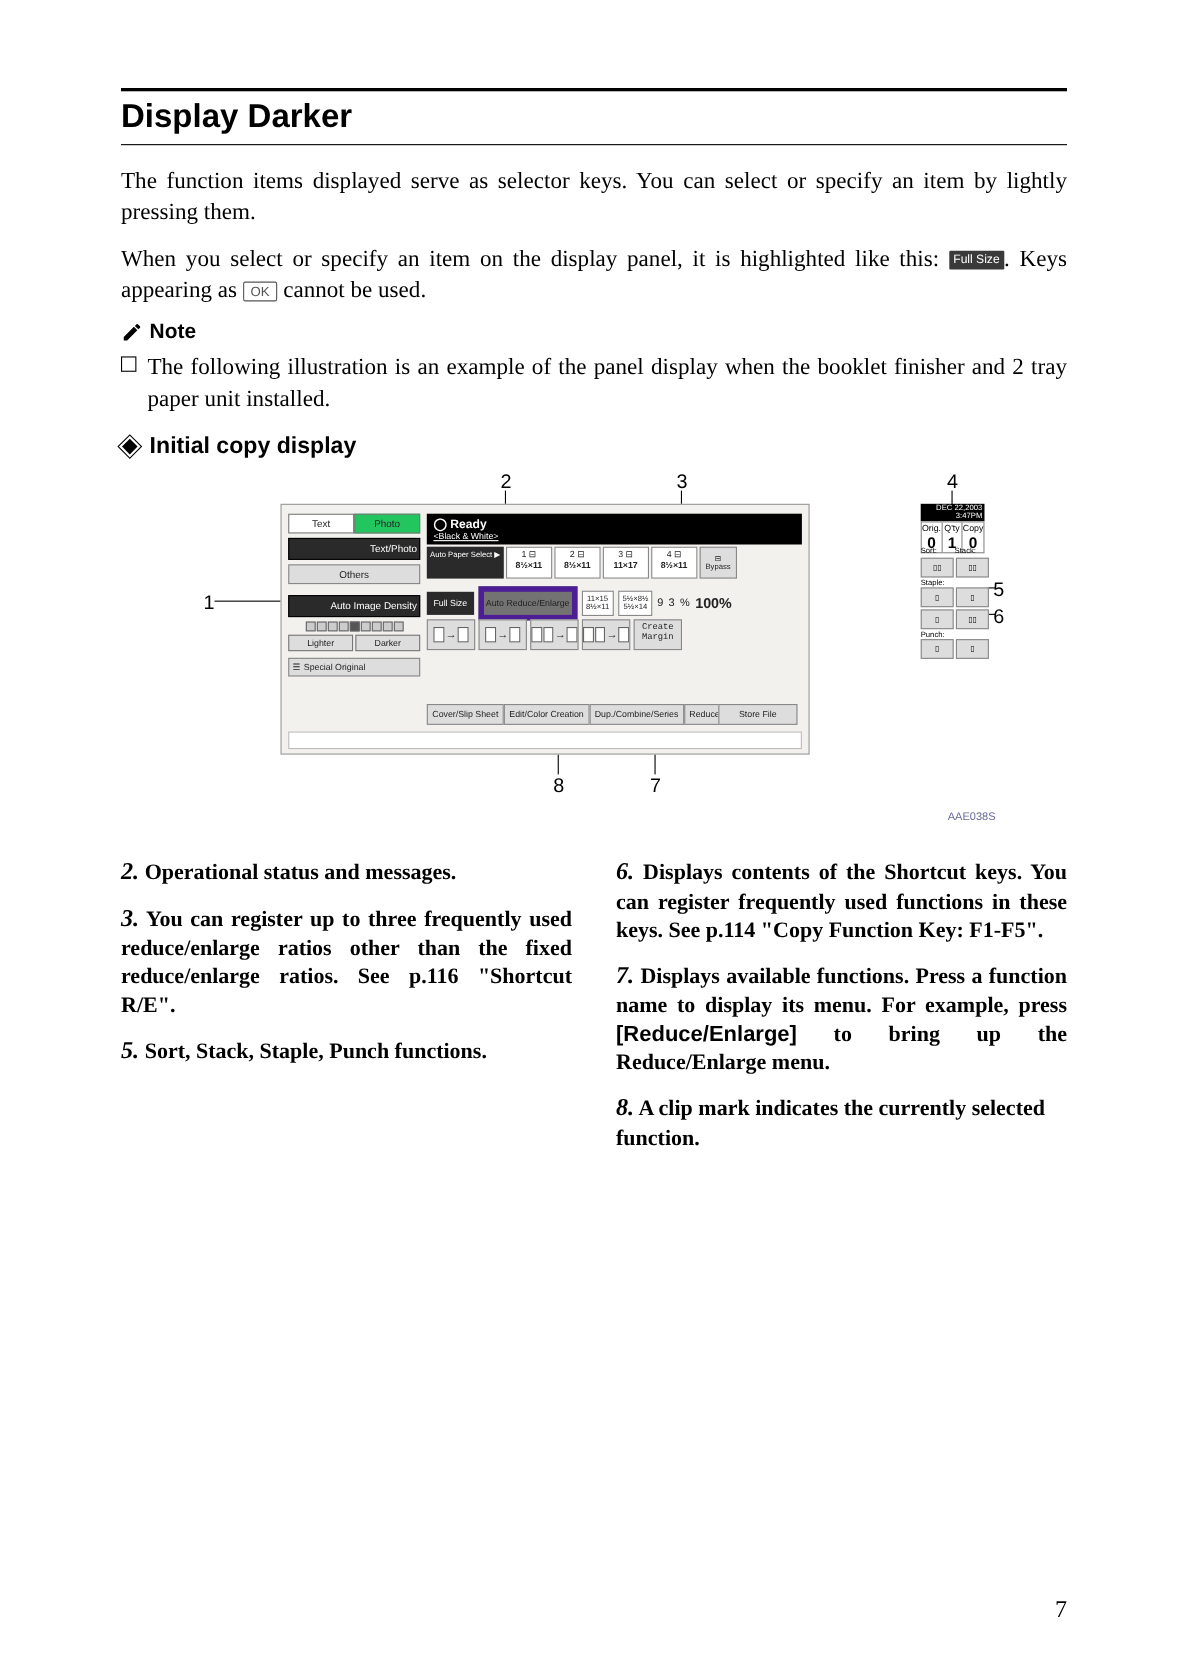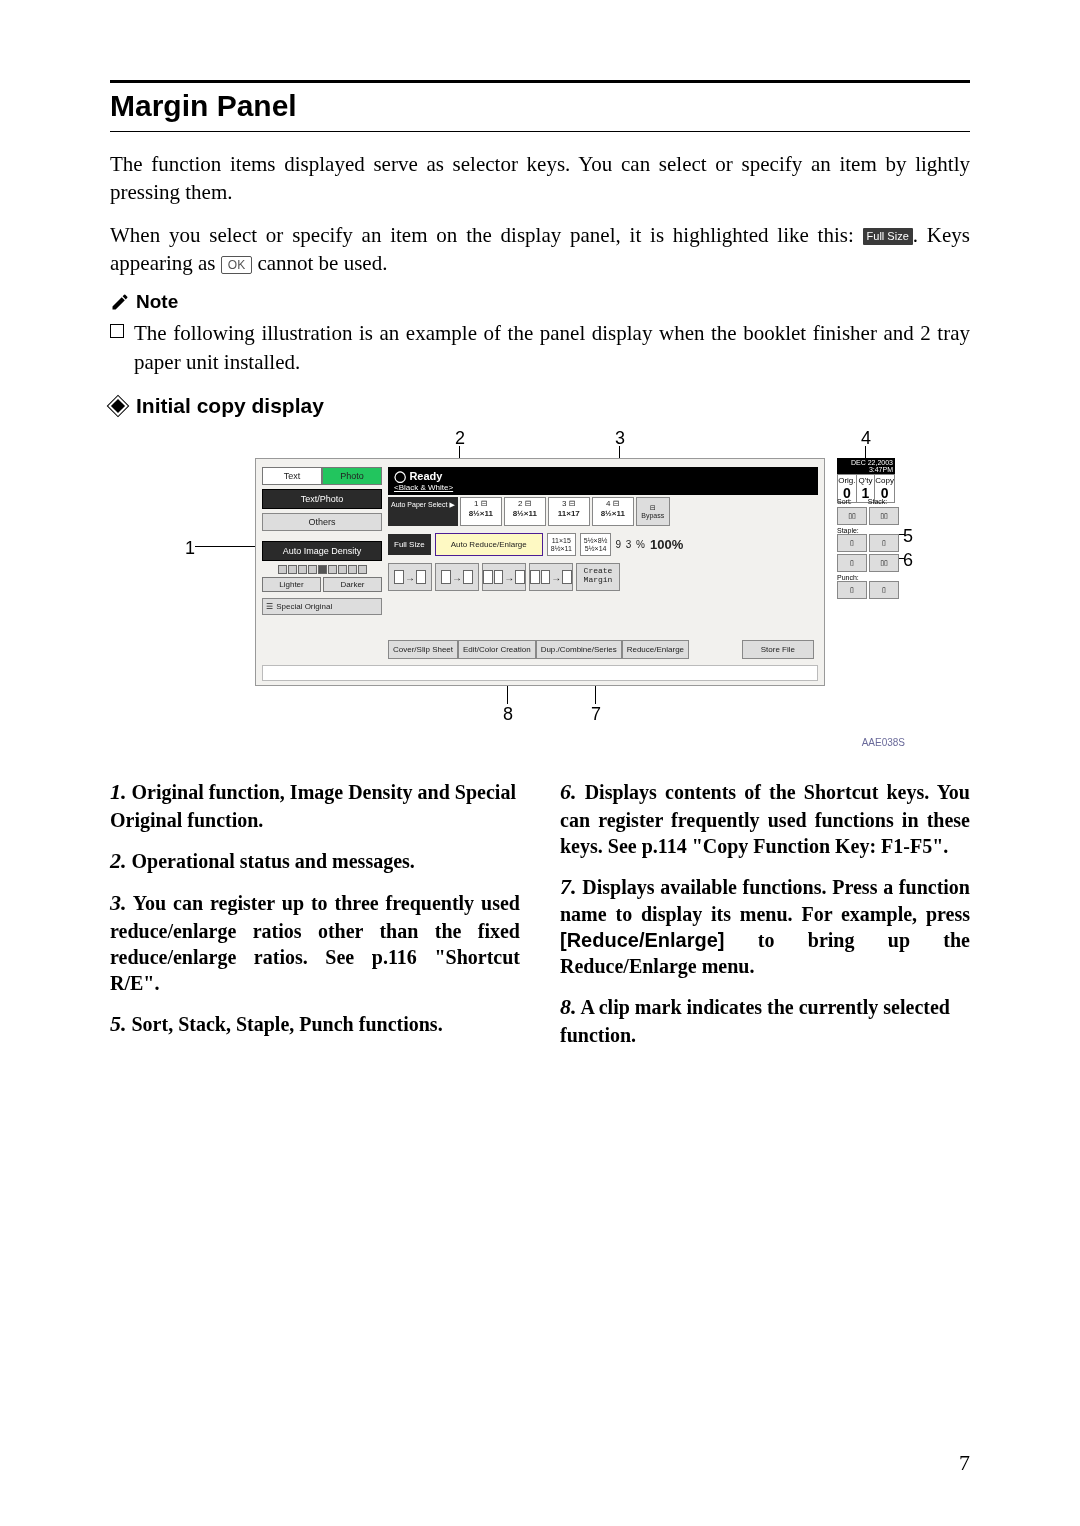--- a/index.html
+++ b/index.html
@@ -46,46 +46,46 @@
   }
   .diamond { width: 16px; height: 16px; transform: rotate(45deg); border: 1.5px solid #000; background: #fff; position: relative; }
   .diamond::after { content: ""; position: absolute; inset: 2px; background: #000; }
 
   .figure-wrap { position: relative; width: 730px; height: 320px; margin: 10px auto 30px auto; }
   .callout-num {
     position: absolute; font-family: Arial, sans-serif; font-size: 18px;
   }
   .callout-line { position: absolute; background: #000; }
   .panel {
-    position: absolute; left: 80px; top: 30px; width: 570px; height: 228px;
+    position: absolute; left: 80px; top: 30px; width: 481px; height: 228px;
     background: #f2f1ee; border: 1px solid #999; font-family: Arial, sans-serif;
     font-size: 9px; color: #222;
   }
   .panel-left { position: absolute; left: 6px; top: 8px; width: 120px; }
   .tab-row { display: flex; }
   .tab { flex: 1; text-align: center; padding: 3px 0; border: 1px solid #777; background: #22c55e; font-size: 9px; }
   .tab.active { background: #fff; }
-  .btn-dark { background: #2a2a2a; color: #fff; border: 1px solid #000; text-align: center; padding: 4px 2px; margin-top: 4px; font-size: 9px; }
+  .btn-dark { background: #2a2a2a; color: #fff; border: 1px solid #000; text-align: right; padding: 4px 2px; margin-top: 4px; font-size: 9px; }
   .btn-light { background: #ddd; border: 1px solid #888; text-align: center; padding: 3px 2px; margin-top: 4px; font-size: 9px; }
   .density-dots { display: flex; gap: 1px; margin-top: 4px; justify-content: center;}
   .density-dots span { width: 9px; height: 9px; border: 1px solid #666; background: #ccc; }
   .density-btns { display:flex; gap:2px; margin-top:3px; }
   .density-btns div { flex:1; border:1px solid #777; background:#ddd; font-size:8px; text-align:center; padding:2px 0;}
   .special-orig { border:1px solid #888; background:#ddd; padding:3px; font-size:8px; margin-top:6px; display:flex; align-items:center; gap:3px;}
 
   .ready-bar { position:absolute; left:132px; top:8px; right:6px; background:#000; color:#fff; padding:3px 6px; font-size:11px; font-weight:bold;}
   .ready-sub { font-size:8px; font-weight:normal;text-decoration:underline;}
   .paper-row { position:absolute; left:132px; top:38px; display:flex; gap:2px; align-items:stretch;}
   .paper-btn { background:#2a2a2a; color:#fff; font-size:7px; padding:4px 3px; text-align:center; line-height:1.1;}
   .tray { border:1px solid #888; background:#fff; width:42px; font-size:8px; text-align:center; padding:1px 0; line-height:1.2;}
   .bypass { border:1px solid #888; background:#ddd; width:34px; font-size:7px; text-align:center; padding:6px 1px;}
 
   .size-row { position:absolute; left:132px; top:74px; display:flex; gap:4px; align-items:center;}
   .fullsize { background:#2a2a2a; color:#fff; font-size:8px; padding:6px 6px;}
-  .are-btn { border:1px solid #4c1d95; background:#fef9c3; font-size:8px; padding:6px 15px;}
+  .are-btn { border:5px solid #4c1d95; background:#737373; font-size:8px; padding:6px 2px;}
   .sz { border:1px solid #888; background:#fff; font-size:7px; padding:3px 3px; text-align:center; line-height:1.1;}
   .ratio { font-size:10px; letter-spacing:1px;}
   .pct { font-size:13px; font-weight:bold;}
 
   .layout-row { position:absolute; left:132px; top:104px; right:6px; display:flex; gap:3px; align-items:stretch;}
   .lay { border:1px solid #888; background:#ddd; width:44px; height:28px; display:flex; align-items:center; justify-content:center; font-size:8px; gap:1px;}
   .lay .pg { width:10px; height:14px; background:#fff; border:1px solid #666;}
   .arrow { font-size:10px;}
   .create-margin { border:1px solid #888; background:#ddd; font-size:8px; text-align:center; padding:3px 3px; line-height:1.1; width:44px;font-family:Liberation Mono, monospace;}
 
@@ -114,21 +114,21 @@
   .para .num { font-style: italic; font-weight: bold; font-size: 22px; }
   .para b.label { font-weight: bold; }
   .sans-bold { font-family: Arial, sans-serif; font-weight: bold; }
 
   .page-num { position:absolute; bottom:50px; right:110px; font-size:22px; }
 </style>
 </head>
 <body>
 
 <div class="heading-rule-thick"></div>
-<h1>Margin Panel</h1>
+<h1>Display Darker</h1>
 <div class="heading-rule-thin"></div>
 
 <p class="body-text">The function items displayed serve as selector keys. You can select or specify an item by lightly pressing them.</p>
 
 <p class="body-text">
   <span>When you select or specify an item on the display panel, it is highlighted like this: </span><span class="inline-btn-dark">Full Size</span><span>. Keys appearing as </span><span class="inline-btn-light">OK</span><span> cannot be used.</span>
 </p>
 
 <div class="note-head">
   <svg class="pencil-icon" viewBox="0 0 24 24">
@@ -289,21 +289,20 @@
         <div class="fcell">▯</div>
         <div class="fcell">▯</div>
       </div>
   </div>
 
   <div class="fig-code">AAE038S</div>
 </div>
 
 <div class="columns">
   <div class="col">
-    <p class="para"><span class="num">1.</span><b class="label"> Original function, Image Density and Special Original function.</b></p>
     <p class="para"><span class="num">2.</span><b class="label"> Operational status and messages.</b></p>
     <p class="para" style="text-align:justify;"><span class="num">3.</span><b class="label"> You can register up to three frequently used reduce/enlarge ratios other than the fixed reduce/enlarge ratios. See p.116 "Shortcut R/E".</b></p>
     <p class="para"><span class="num">5.</span><b class="label"> Sort, Stack, Staple, Punch functions.</b></p>
   </div>
   <div class="col">
     <p class="para" style="text-align:justify;"><span class="num">6.</span><b class="label"> Displays contents of the Shortcut keys. You can register frequently used functions in these keys. See p.114 "Copy Function Key: F1-F5".</b></p>
     <p class="para" style="text-align:justify;"><span class="num">7.</span><b class="label"> Displays available functions. Press a function name to display its menu. For example, press </b><b class="sans-bold">[Reduce/Enlarge]</b><b class="label"> to bring up the Reduce/Enlarge menu.</b></p>
     <p class="para"><span class="num">8.</span><b class="label"> A clip mark indicates the currently selected function.</b></p>
   </div>
 </div>

